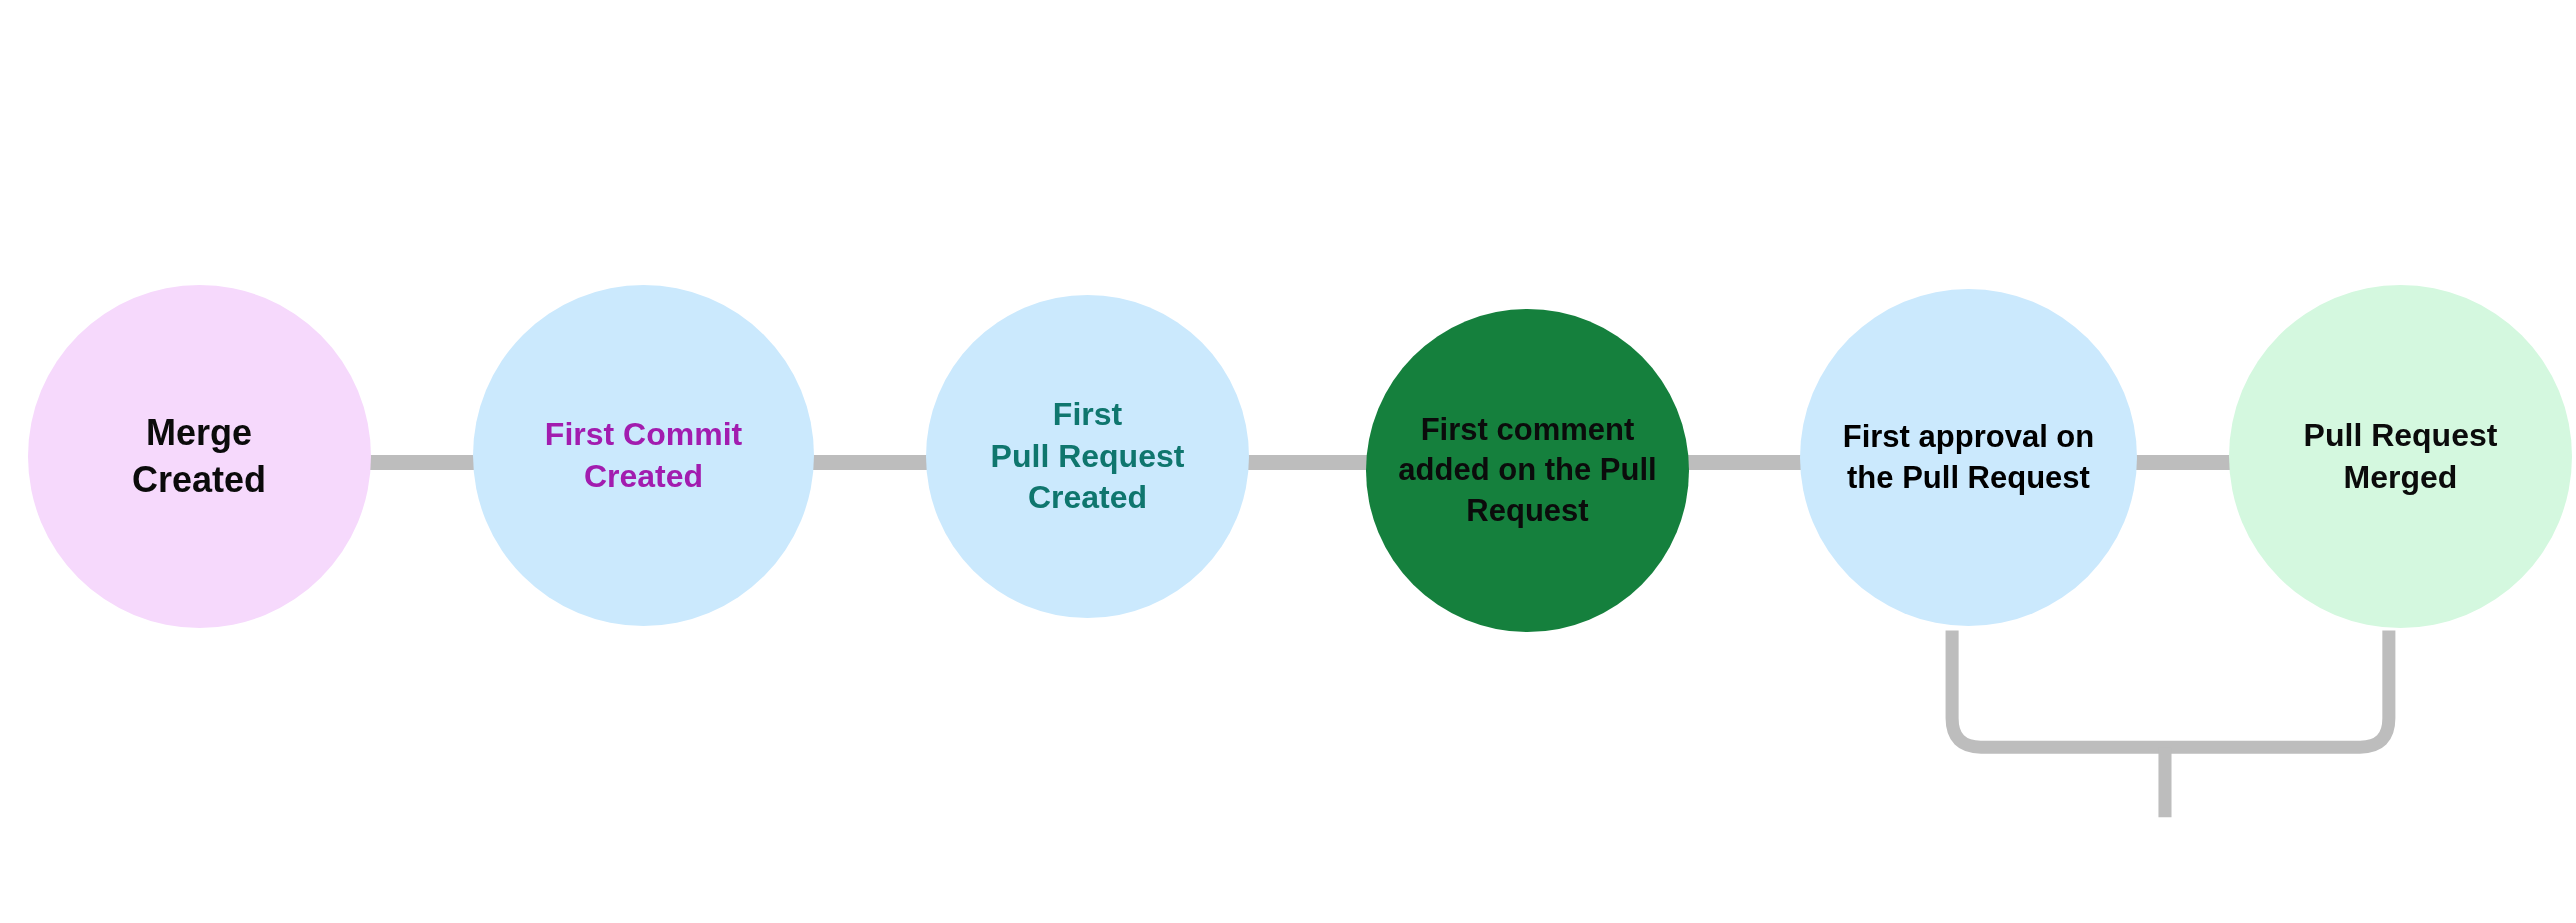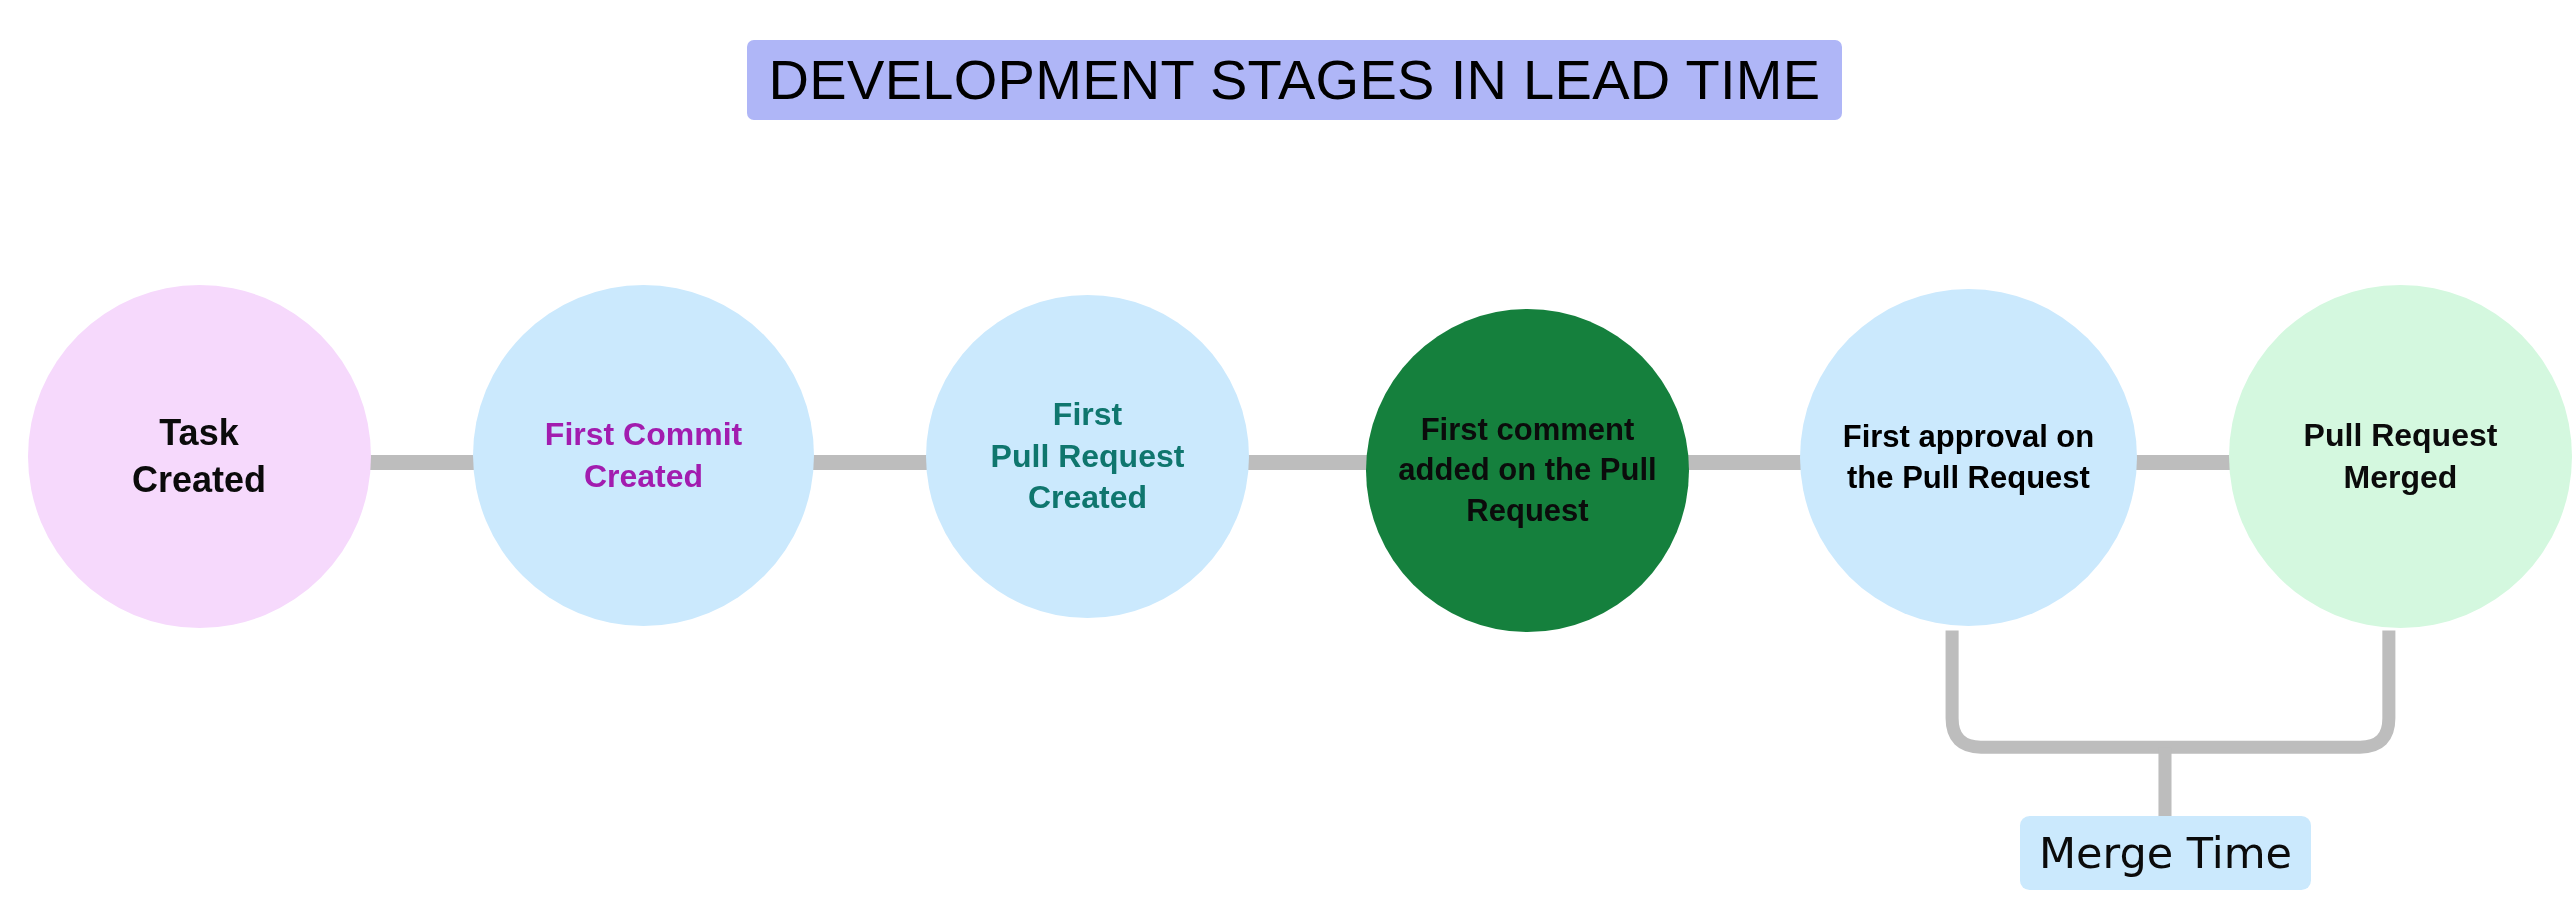--- a/index.html
+++ b/index.html
@@ -105,35 +105,32 @@
     color: #0b0b0b;
     line-height: 1;
     white-space: nowrap;
   }
 </style>
 </head>
 <body style="background: rgb(255, 255, 255);">
 
 <div id="canvas">
 
-  <div class="title-banner" style="background: rgb(175, 182, 247);">
-    <span class="title-text" style="color: rgb(0, 0, 0);">DEVELOPMENT STAGES IN LEAD TIME</span>
-  </div>
 
   <div id="connectors-layer">
       <div class="link" style="left: 368px; width: 110px; background: rgb(189, 189, 189);"></div>
       <div class="link" style="left: 811px; width: 120px; background: rgb(189, 189, 189);"></div>
       <div class="link" style="left: 1245px; width: 125px; background: rgb(189, 189, 189);"></div>
       <div class="link" style="left: 1684px; width: 122px; background: rgb(189, 189, 189);"></div>
       <div class="link" style="left: 2132px; width: 102px; background: rgb(189, 189, 189);"></div>
     </div>
 
   <div id="stages-layer">
       <div class="stage" style="left: 27.5px; top: 285px; width: 343px; height: 343px; background: rgb(246, 217, 252);">
-        <span class="stage-label" style="font-size: 36px; color: rgb(11, 11, 11);">Task
+        <span class="stage-label" style="font-size: 36px; color: rgb(11, 11, 11);">Merge
 Created</span>
       </div>
       <div class="stage" style="left: 473px; top: 285px; width: 341px; height: 341px; background: rgb(203, 233, 253);">
         <span class="stage-label" style="font-size: 32px; color: #a21caf;">First Commit
 Created</span>
       </div>
       <div class="stage" style="left: 926px; top: 295px; width: 323px; height: 323px; background: rgb(203, 233, 253);">
         <span class="stage-label" style="font-size: 32px; color: #0f766e;">First
 Pull Request
 Created</span>
@@ -151,18 +148,15 @@
         <span class="stage-label" style="font-size: 32px; color: rgb(11, 11, 11);">Pull Request
 Merged</span>
       </div>
     </div>
 
   <svg id="bracket" viewBox="0 0 3750 1344" xmlns="http://www.w3.org/2000/svg">
     <path id="bracket-path" fill="none" stroke-linecap="butt" stroke-linejoin="round" d="M 2842 918 L 2842 1046 Q 2842 1088 2884 1088 L 3436 1088 Q 3478 1088 3478 1046 L 3478 918" stroke="#bdbdbd" stroke-width="19"></path>
     <path id="bracket-stem" fill="none" stroke-linecap="butt" d="M 3152 1088 L 3152 1190" stroke="#bdbdbd" stroke-width="19"></path>
   </svg>
 
-  <div class="merge-chip" style="background: rgb(203, 233, 253);">
-    <span class="merge-chip-label">Merge Time</span>
-  </div>
 
 </div>
 
 
 </body></html>

